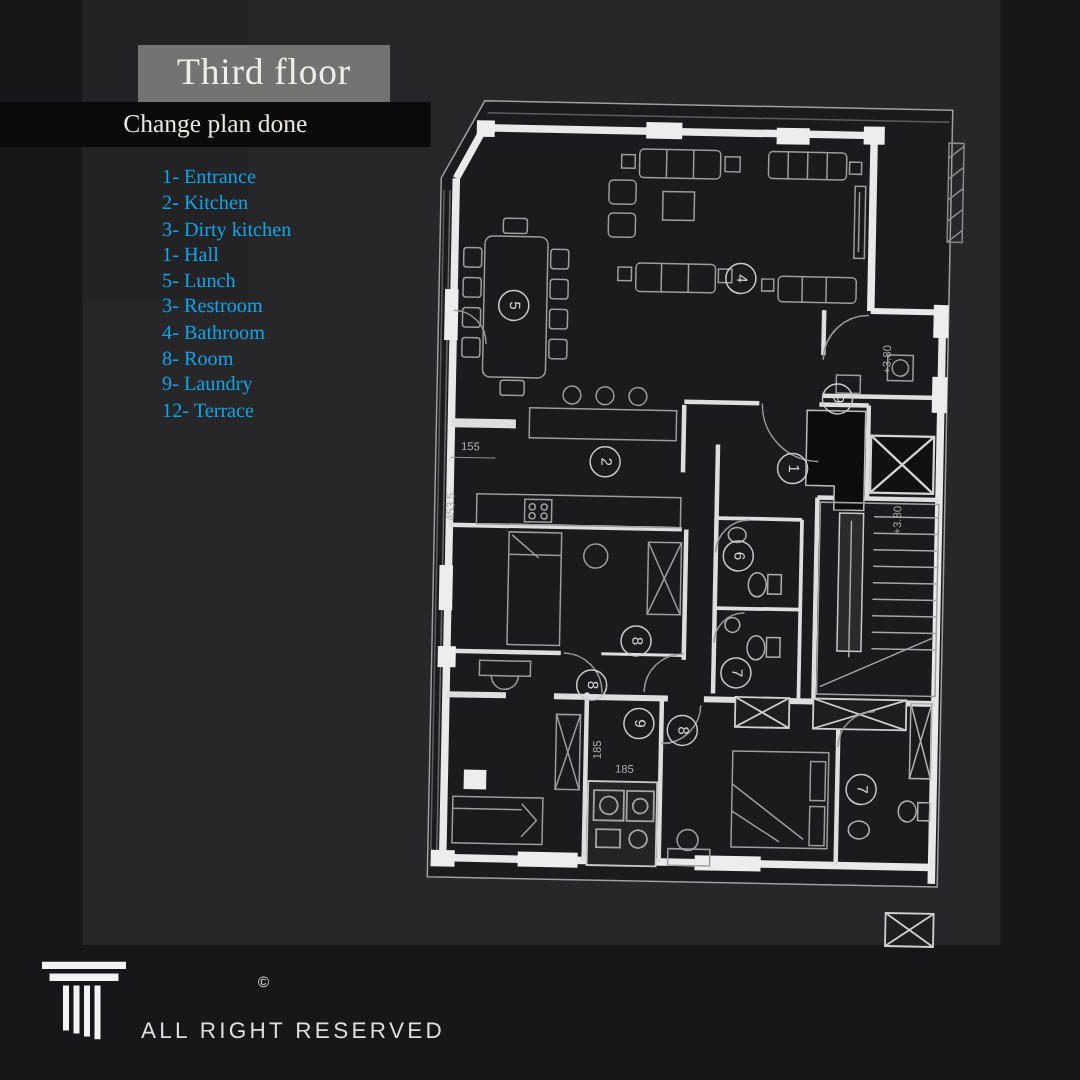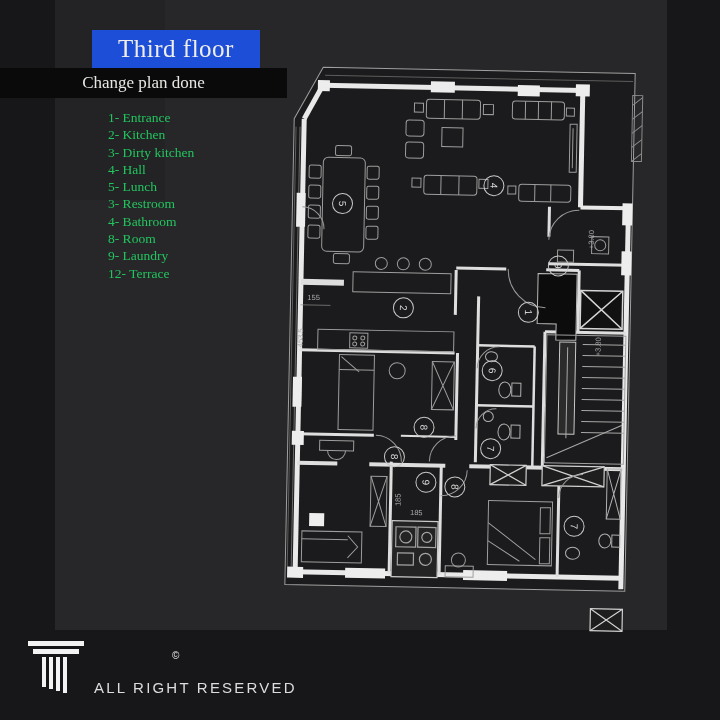--- a/index.html
+++ b/index.html
@@ -9,34 +9,34 @@
     font-family:"Liberation Serif","DejaVu Serif",serif;
     color:#eae8e4;
   }
   .panel{
     position:absolute;left:55px;top:0;width:612px;height:630px;
     background:#27272a;
   }
   .corner-shade{position:absolute;left:55px;top:0;width:110px;height:200px;background:#232326;}
   .title-box{
     position:absolute;left:92px;top:30px;width:168px;height:38px;
-    background:#1d4ed8;display:flex;align-items:center;justify-content:center;
+    background:#737373;display:flex;align-items:center;justify-content:center;
   }
   .title-box span{font-size:25px;letter-spacing:.5px;color:#f0eeea;}
   .ribbon{
     position:absolute;left:0;top:68px;width:287px;height:30px;
     background:#0a0a0b;display:flex;align-items:center;justify-content:center;
     box-sizing:border-box;
   }
   .ribbon span{font-size:17px;color:#e9e7e3;}
   .legend{
     position:absolute;left:108px;top:109px;margin:0;padding:0;list-style:none;
   }
   .legend li{
-    font-size:13.5px;line-height:17.3px;color:#22c55e;white-space:nowrap;
+    font-size:13.5px;line-height:17.3px;color:#0ea5e9;white-space:nowrap;
   }
   .plan-wrap{
     position:absolute;left:0;top:0;width:720px;height:720px;
     transform:rotate(1.15deg);transform-origin:460px 330px;
   }
   svg text{font-family:"Liberation Sans","DejaVu Sans",sans-serif;}
   .logo{position:absolute;left:28px;top:640px;width:200px;height:60px;}
   .logo .icon{position:absolute;left:0;top:1px;}
   .brand{
     position:absolute;left:62px;top:15px;
@@ -65,21 +65,21 @@
 </div>
 
 <div class="ribbon">
   <span>Change plan done</span>
 </div>
 
 <ul class="legend">
   <li>1- Entrance</li>
   <li>2- Kitchen</li>
   <li>3- Dirty kitchen</li>
-  <li>4- Hall</li>
+  <li>1- Hall</li>
   <li>5- Lunch</li>
   <li>3- Restroom</li>
   <li>4- Bathroom</li>
   <li>8- Room</li>
   <li>9- Laundry</li>
   <li>12- Terrace</li>
 </ul>
 
 <div class="plan-wrap">
 <svg width="720" height="720" viewBox="0 0 720 720">

